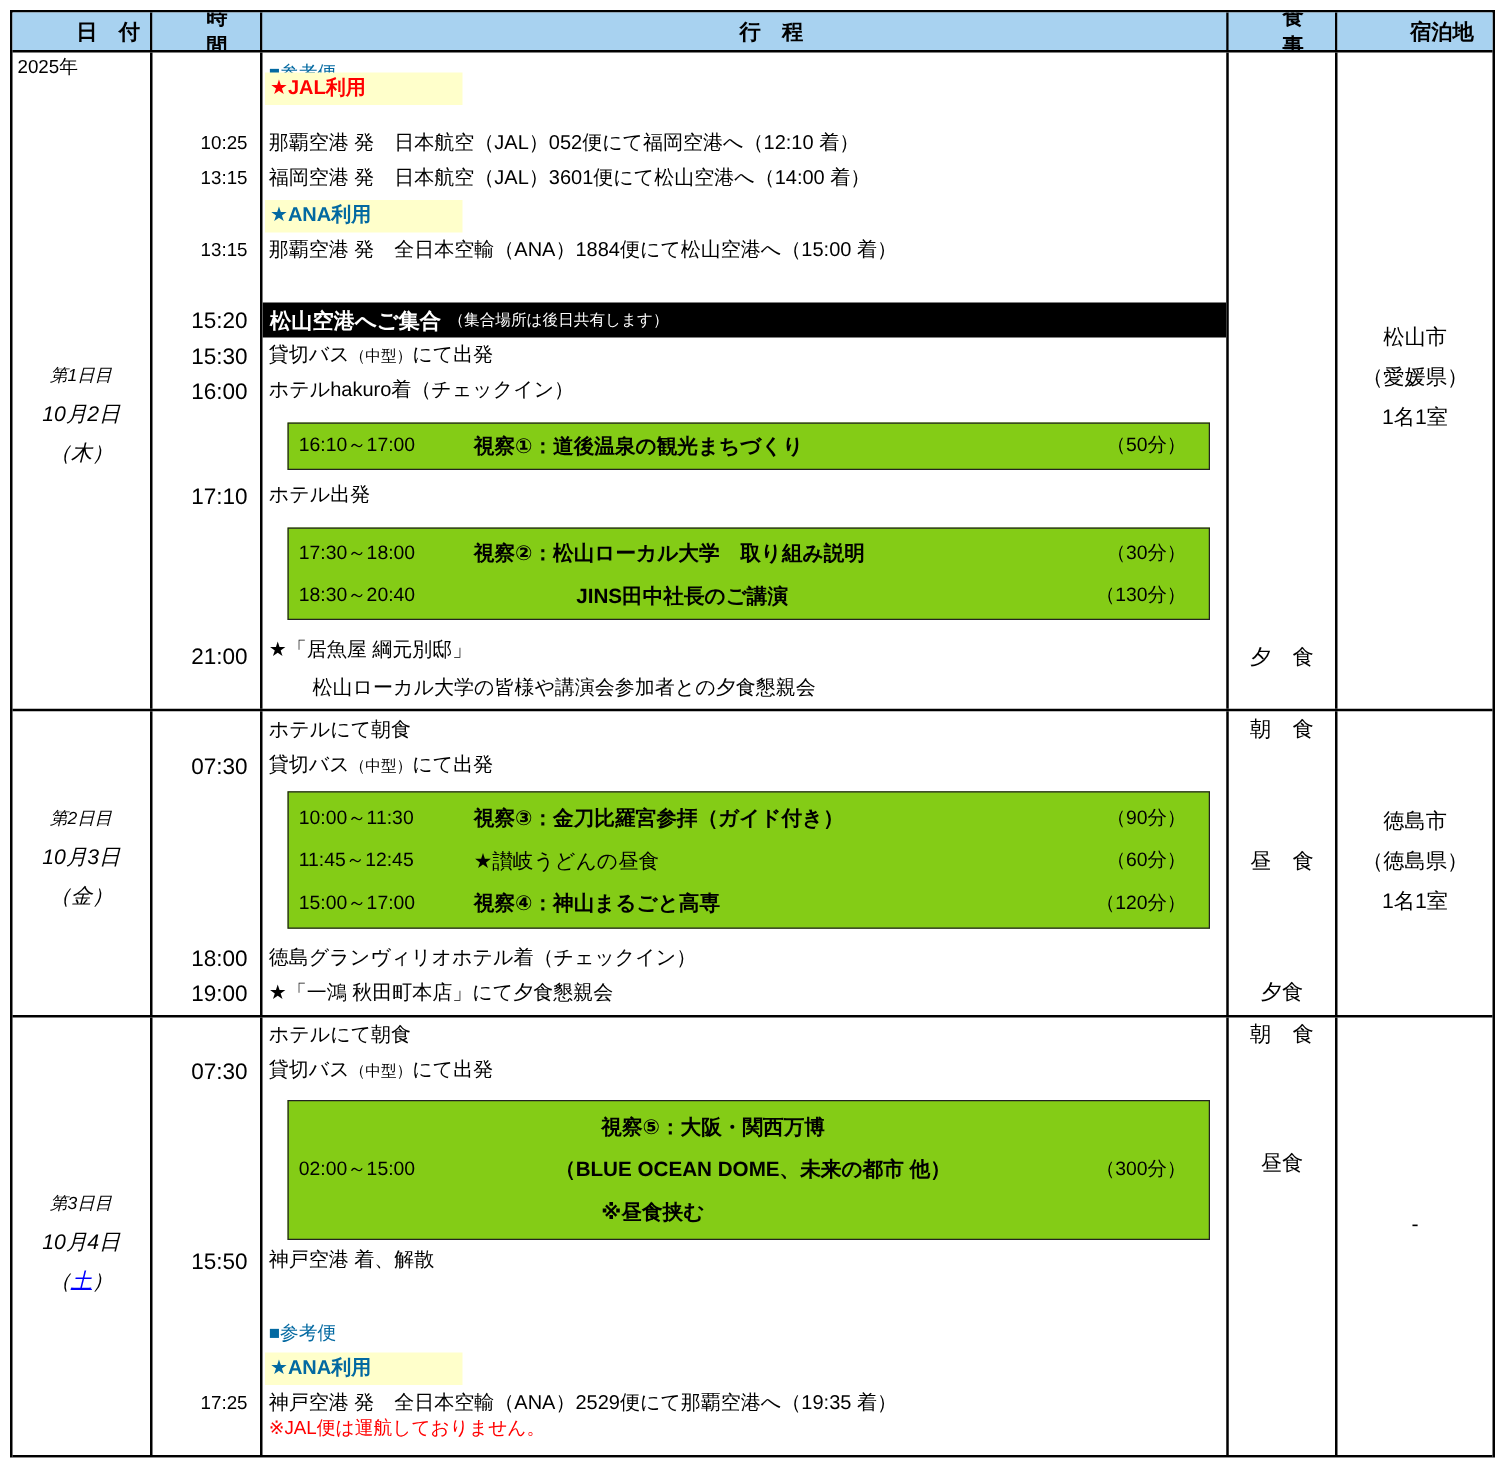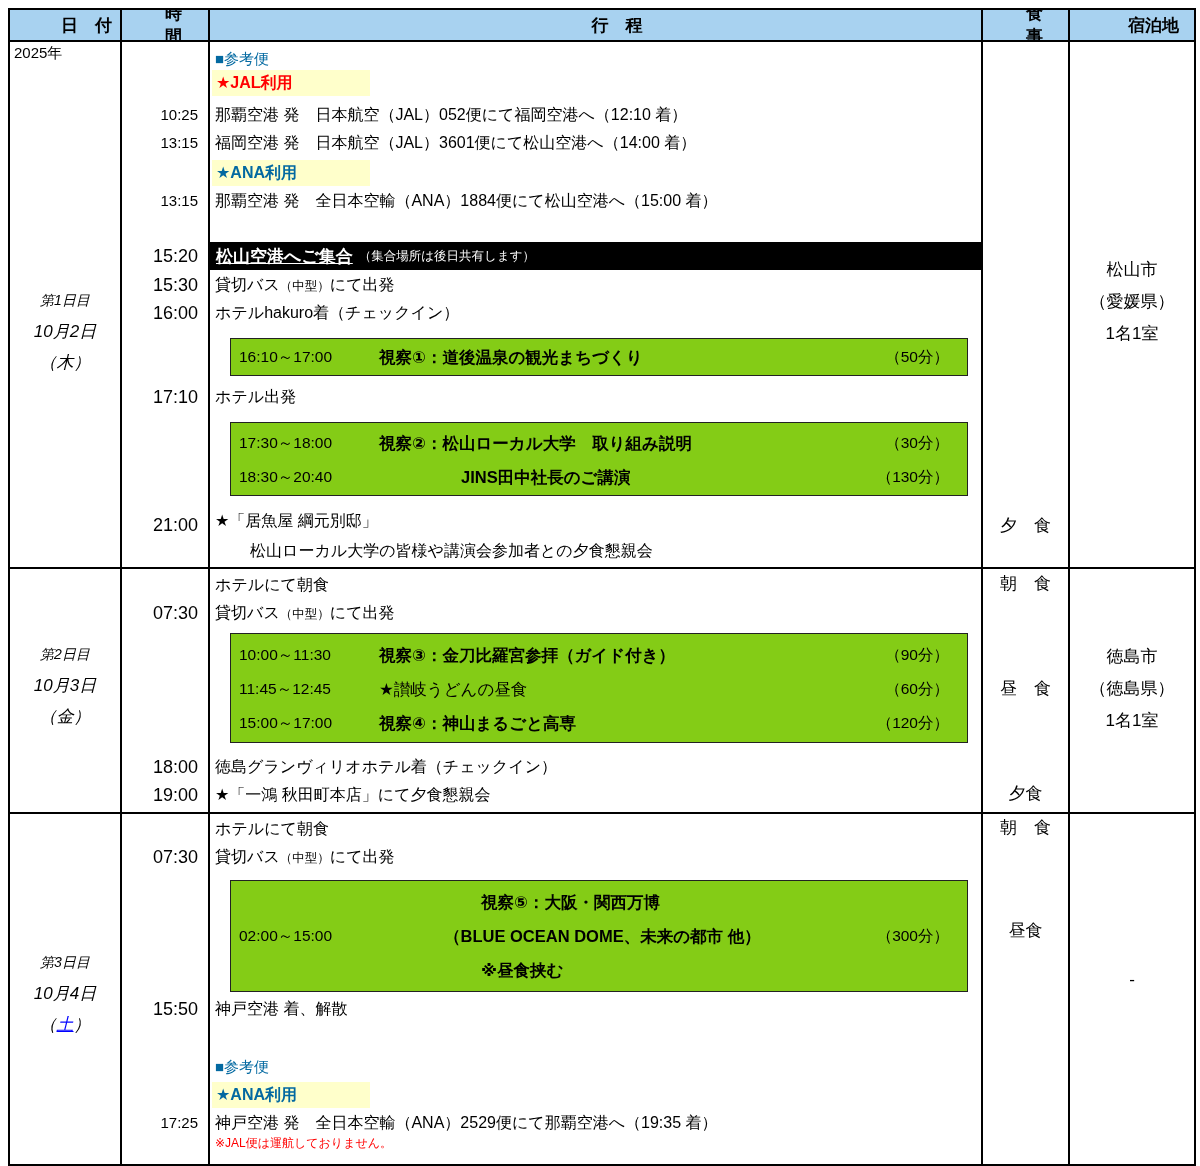--- a/index.html
+++ b/index.html
@@ -18,21 +18,21 @@
   .tm{position:absolute;right:10px;white-space:nowrap;font-size:18px;line-height:26px;}
   .tm.sm{font-size:15px;}
   .blue-t{color:#0369a1;}
   .red-t{color:#FF0000;}
   .bold{font-weight:bold;}
   .small-in{font-size:12.5px;}
   .chip{position:absolute;left:2px;width:158px;height:26px;line-height:26px;background:#FFFFCB;
         font-weight:bold;font-size:16px;padding-left:4px;box-sizing:border-box;white-space:nowrap;}
   .banner{position:absolute;left:0;right:0;height:28px;background:#000;color:#fff;
           display:flex;align-items:center;padding-left:6px;white-space:nowrap;}
-  .banner .bm{font-weight:bold;font-size:17px;text-decoration:underline;}
+  .banner .bm{font-weight:bold;font-size:17px;}
   .banner .bs{font-size:12.5px;margin-left:6px;text-align:center;}
   .vbox{position:absolute;left:20px;width:738px;border:1.5px solid #222;background:#84cc16;box-sizing:border-box;}
   .bt{position:absolute;left:8px;font-size:15.5px;line-height:26px;white-space:nowrap;}
   .btl{position:absolute;font-size:16.5px;line-height:26px;white-space:nowrap;}
   .bdu{position:absolute;right:18px;font-size:15.5px;line-height:26px;white-space:nowrap;}
   .meal{position:absolute;left:0;width:100%;text-align:center;font-size:17px;white-space:nowrap;}
   .lodge{position:absolute;left:0;width:100%;text-align:center;font-size:17px;line-height:32px;white-space:nowrap;}
   .dlbl{position:absolute;left:0;width:100%;text-align:center;font-size:17px;line-height:31px;white-space:nowrap;font-style:italic;}
   .dlbl .d-small{font-size:14px;}
   .year{position:absolute;left:4px;top:2px;font-size:15px;}
@@ -65,21 +65,21 @@
       <span class="tm sm" style="top:88px">13:15</span>
       <span class="tm sm" style="top:146px">13:15</span>
       <span class="tm" style="top:201px">15:20</span>
       <span class="tm" style="top:230px">15:30</span>
       <span class="tm" style="top:258px">16:00</span>
       <span class="tm" style="top:342px">17:10</span>
       <span class="tm" style="top:470px">21:00</span>
     </div>
     <div class="c">
       <div class="ln blue-t" style="top:4px;font-size:15px">■参考便</div>
-      <div class="chip red-t" style="top:28px">★JAL利用</div>
+      <div class="chip red-t" style="top:16px">★JAL利用</div>
       <div class="ln" style="top:60px">那覇空港 発　日本航空（JAL）052便にて福岡空港へ（12:10 着）</div>
       <div class="ln" style="top:88px">福岡空港 発　日本航空（JAL）3601便にて松山空港へ（14:00 着）</div>
       <div class="chip blue-t" style="top:118px">★ANA利用</div>
       <div class="ln" style="top:146px">那覇空港 発　全日本空輸（ANA）1884便にて松山空港へ（15:00 着）</div>
       <div class="banner" style="top:200px">
         <span class="bm">松山空港へご集合</span>
         <span class="bs">（集合場所は後日共有します）</span>
       </div>
       <div class="ln" style="top:230px">
         <span>貸切バス</span><span class="small-in">（中型）</span><span>にて出発</span>
@@ -182,21 +182,21 @@
         <span class="btl bold" style="top:8px;left:250px">視察⑤：大阪・関西万博</span>
         <span class="bt" style="top:42px">02:00～15:00</span>
         <span class="btl bold" style="top:42px;left:213px">（BLUE OCEAN DOME、未来の都市 他）</span>
         <span class="bdu" style="top:42px">（300分）</span>
         <span class="btl bold" style="top:76px;left:250px">※昼食挟む</span>
       </div>
       <div class="ln" style="top:182px">神戸空港 着、解散</div>
       <div class="ln blue-t" style="top:240px;font-size:15px">■参考便</div>
       <div class="chip blue-t" style="top:268px">★ANA利用</div>
       <div class="ln" style="top:296px">神戸空港 発　全日本空輸（ANA）2529便にて那覇空港へ（19:35 着）</div>
-      <div class="ln red-t" style="top:316px;font-size:12px">※JAL便は運航しておりません。</div>
+      <div class="ln red-t" style="top:316px;font-size:15px">※JAL便は運航しておりません。</div>
     </div>
     <div class="c">
       <div class="meal" style="top:2px">朝　食</div>
       <div class="meal" style="top:105px">昼食</div>
     </div>
     <div class="c">
       <div class="lodge" style="top:150px">-</div>
     </div>
   </div>
 

